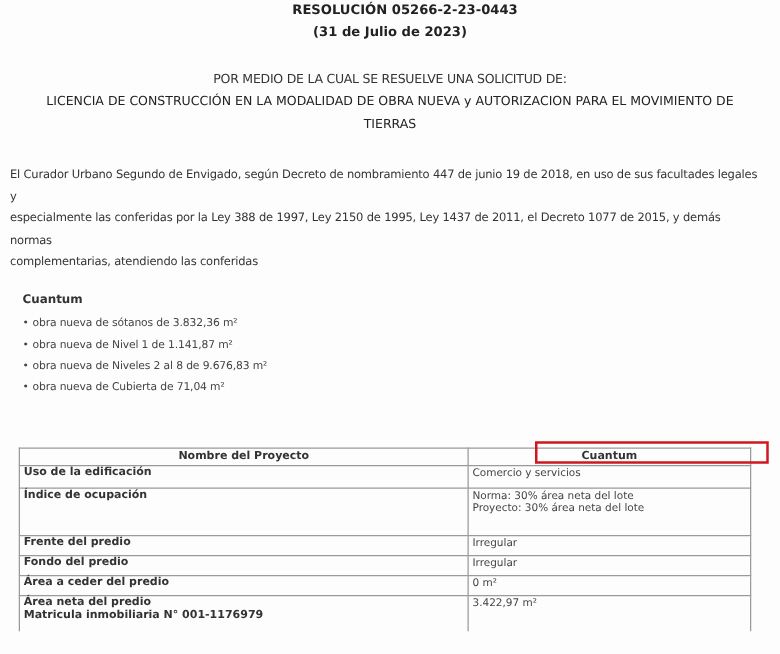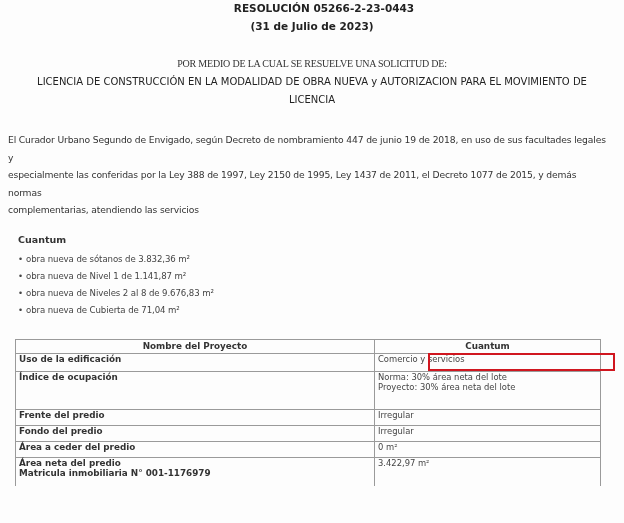--- a/index.html
+++ b/index.html
@@ -10,39 +10,39 @@
       color: #1e1e1e;
       position: relative;
     }
     .abs { position: absolute; }
     .title {
       left: 0; width: 624px; text-align: center;
       font-weight: bold; font-size: 10.5px; color: #222;
     }
     .subtitle {
       left: 0; width: 624px; text-align: center;
-      font-size: 10px; color: #333; letter-spacing: -0.2px; font-family: Liberation Serif, serif;
+      font-size: 10px; color: #333; letter-spacing: -0.2px;
     }
     .heading {
       left: 10px; width: 604px; text-align: center;
       font-weight: normal; font-size: 10px; line-height: 18px; color: #222;
     }
     .para {
       left: 8px; width: 600px;
       font-size: 9.2px; line-height: 17.5px; color: #333; letter-spacing: -0.15px;
     }
     .cuantum-title { left: 18px; top: 234px; font-size: 9.5px; font-weight: bold; color: #333; }
     .bullets { left: 18px; top: 251px; margin: 0; padding: 0; list-style: none; }
     .bullets li {
       font-size: 8.6px; color: #444; height: 17px; line-height: 17px;
       letter-spacing: -0.1px;
     }
     .bullets li .dot { display: inline-block; width: 8px; }
     table.proj {
-      position: absolute; left: 15px; top: 339px; width: 586px;
+      position: absolute; left: 15px; top: 358px; width: 586px;
       border-collapse: collapse; font-size: 8.8px;
     }
     table.proj td, table.proj th {
       border: 1px solid #9a9a9a; padding: 0 3px; vertical-align: top;
     }
     table.proj th { font-weight: bold; text-align: center; height: 13px; line-height: 13px; color: #333; }
     table.proj td.label { font-weight: bold; color: #333; width: 352px; }
     table.proj td.value { text-align: left; color: #444; font-size: 8.4px; }
     table.proj tr.last td { border-bottom: none; }
     .highlight {
@@ -52,27 +52,27 @@
   </style>
 </head>
 <body>
 
 <div class="abs title" style="top:2px;padding-left:12px;">RESOLUCIÓN 05266-2-23-0443</div>
 <div class="abs title" style="top:20px;">(31 de Julio de 2023)</div>
 
 <div class="abs subtitle" style="top:58px;">POR MEDIO DE LA CUAL SE RESUELVE UNA SOLICITUD DE:</div>
 <div class="abs heading" style="top:73px;">
   <div>LICENCIA DE CONSTRUCCIÓN EN LA MODALIDAD DE OBRA NUEVA y AUTORIZACION PARA EL MOVIMIENTO DE</div>
-  <div>LICENCIA</div>
+  <div>TIERRAS</div>
 </div>
 
 <div class="abs para" style="top:131px;">
   <div>El Curador Urbano Segundo de Envigado, según Decreto de nombramiento 447 de junio 19 de 2018, en uso de sus facultades legales y</div>
   <div>especialmente las conferidas por la Ley 388 de 1997, Ley 2150 de 1995, Ley 1437 de 2011, el Decreto 1077 de 2015, y demás normas</div>
-  <div>complementarias, atendiendo las servicios</div>
+  <div>complementarias, atendiendo las conferidas</div>
 </div>
 
 <div class="abs cuantum-title">Cuantum</div>
 <ul class="abs bullets">
   <li><span class="dot">•</span><span>obra nueva de sótanos de 3.832,36 m²</span></li>
   <li><span class="dot">•</span><span>obra nueva de Nivel 1 de 1.141,87 m²</span></li>
   <li><span class="dot">•</span><span>obra nueva de Niveles 2 al 8 de 9.676,83 m²</span></li>
   <li><span class="dot">•</span><span>obra nueva de Cubierta de 71,04 m²</span></li>
 </ul>
 

